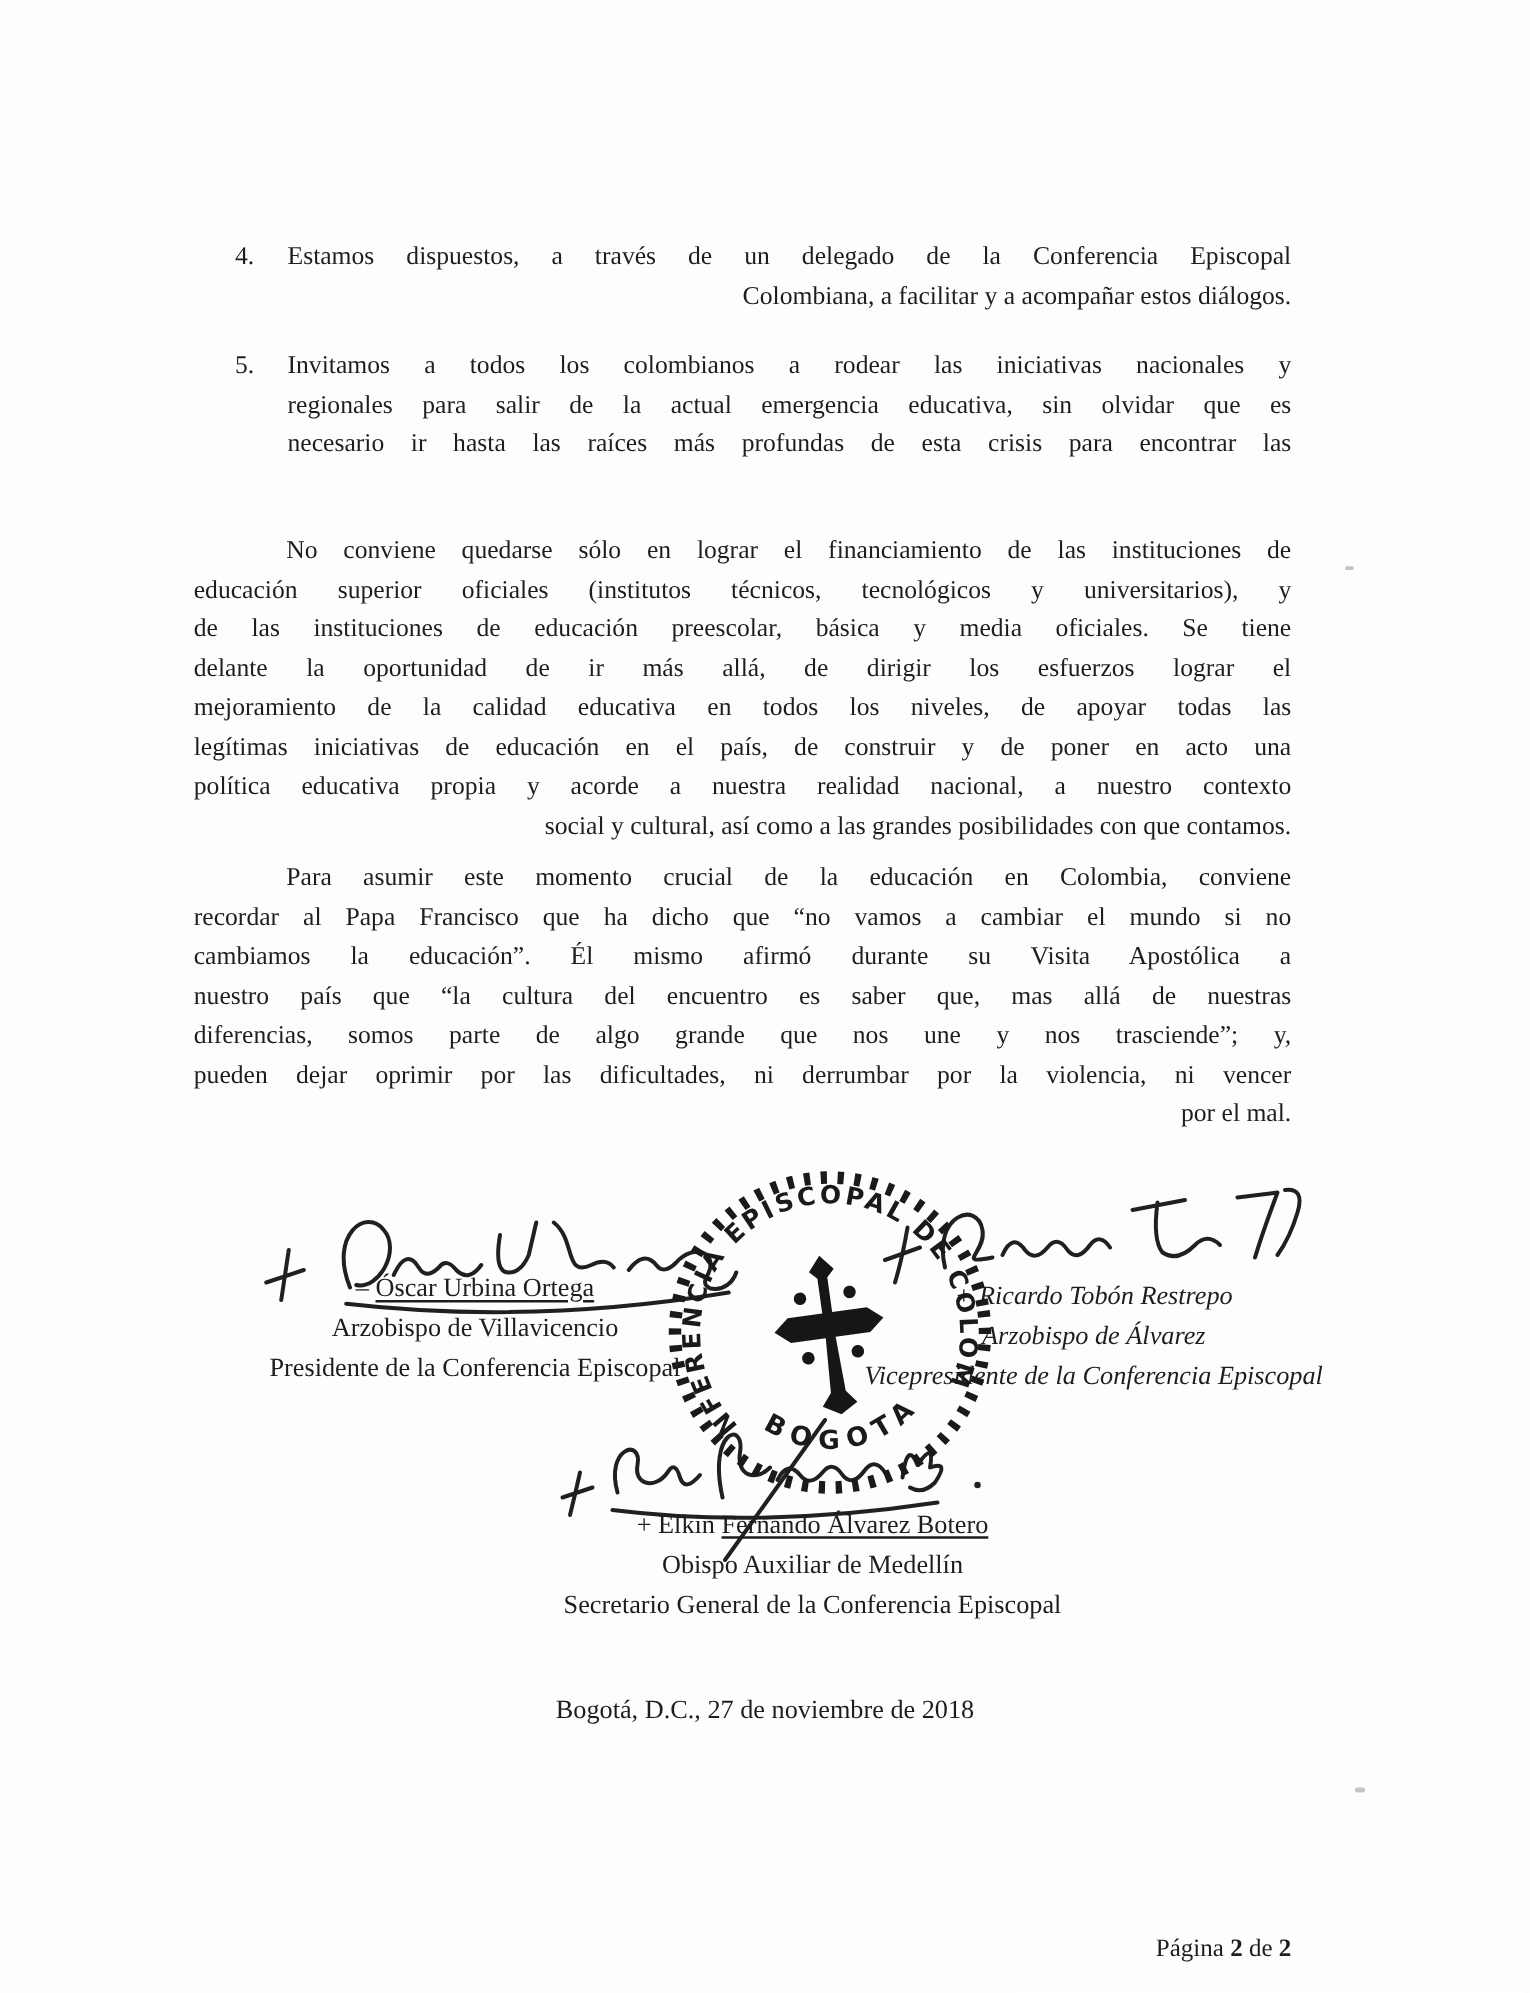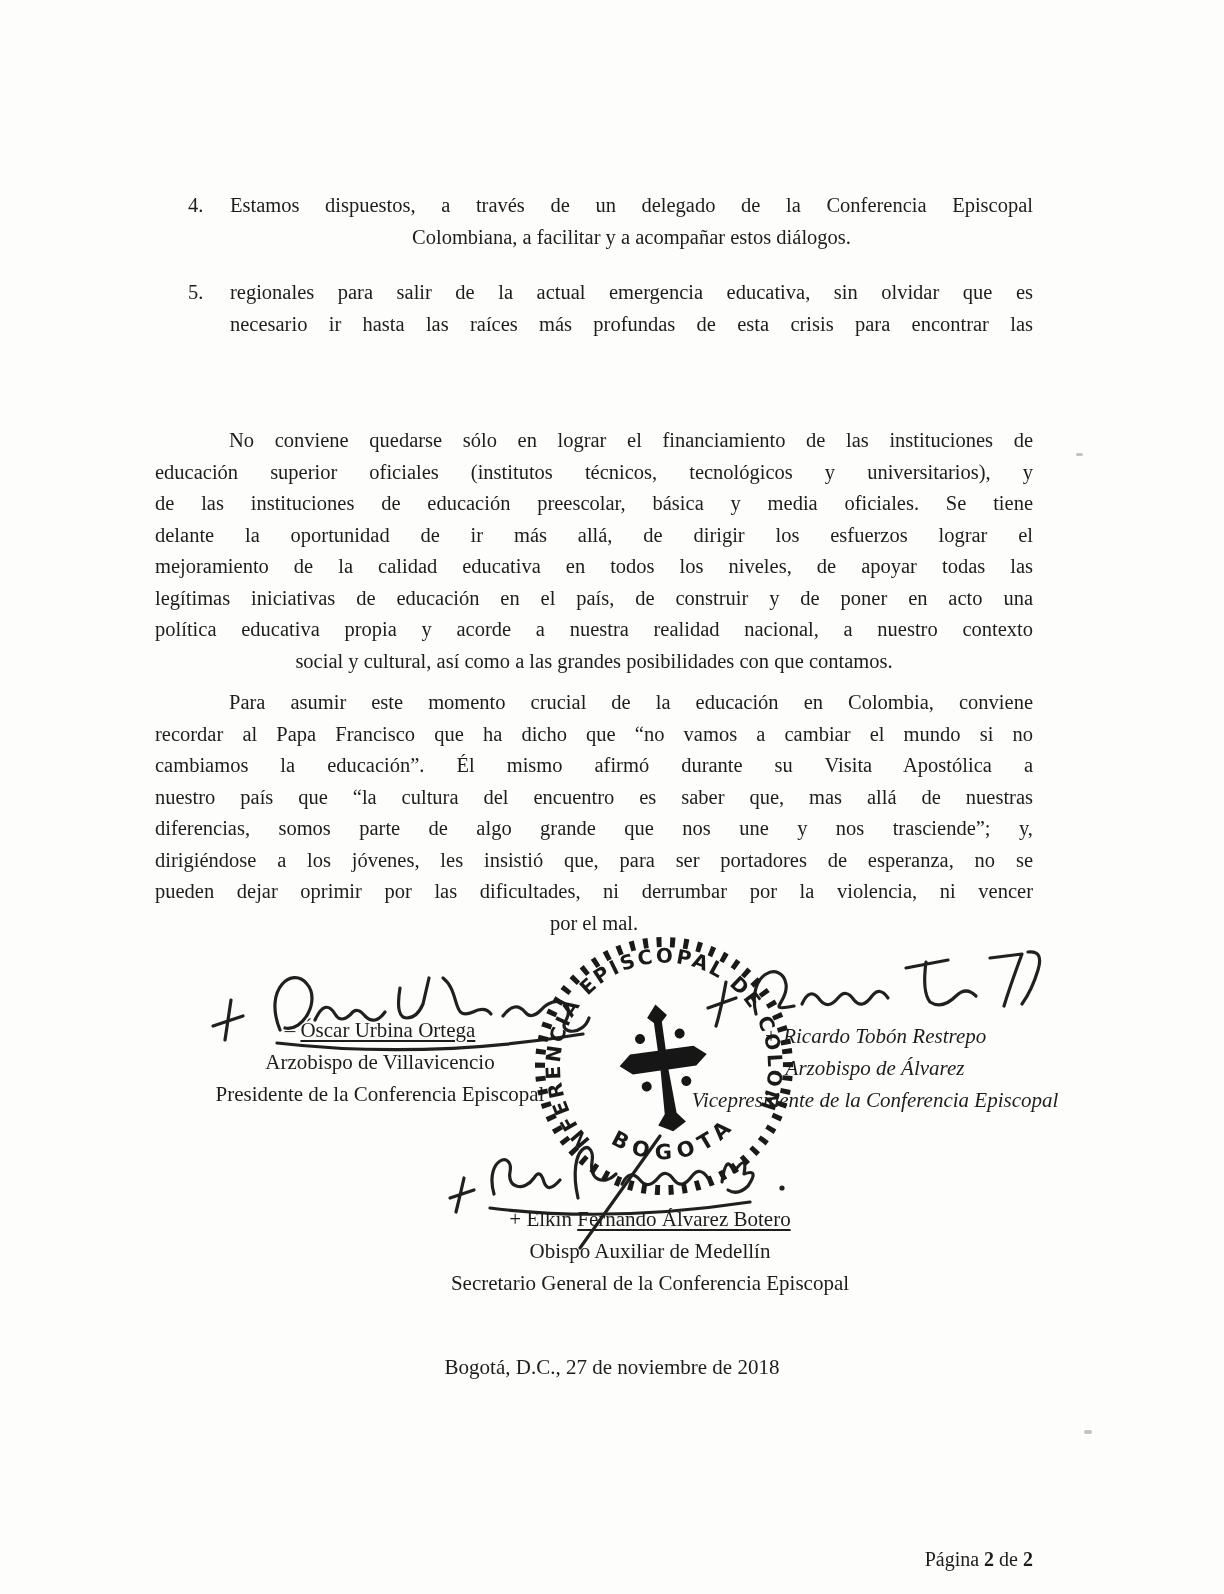--- a/index.html
+++ b/index.html
@@ -1,21 +1,21 @@
 <!DOCTYPE html>
 <html><head>
 <meta charset="utf-8">
 <style>
   html,body{margin:0;padding:0;background:#ffffff;}
   .page{position:relative;width:1224px;height:1594px;background:#fdfdfc;overflow:hidden;
         font-family:"Liberation Serif","DejaVu Serif",serif;color:#1d1d1d;}
   .block{position:absolute;}
   .line{font-size:20.5px;line-height:31.5px;}
   .just{text-align:justify;text-align-last:justify;}
-  .lastline{text-align:center;}
+  .lastline{text-align:right;}
   .ind{padding-left:74px;}
   .i{margin-top:16px;}
   .u{text-decoration:underline;text-underline-offset:3px;}
   .b{font-weight:700;}
   .li{display:flex;}
   .num{flex:none;width:42px;font-size:20.5px;line-height:31.5px;}
   .litext{width:803px;}
   .sigline{font-size:21px;line-height:32px;}
   .center{text-align:center;}
   .sigsvg{position:absolute;}
@@ -36,20 +36,21 @@
     <div class="num">4.</div>
     <div class="litext">
       <div class="line just">Estamos dispuestos, a través de un delegado de la Conferencia Episcopal</div>
       <div class="line lastline">Colombiana, a facilitar y a acompañar estos diálogos.</div>
     </div>
   </div>
 
   <div class="block li" style="left:188px;top:277px;">
     <div class="num">5.</div>
     <div class="litext">
+      <div class="line just">Invitamos a todos los colombianos a rodear las iniciativas nacionales y</div>
       <div class="line just">regionales para salir de la actual emergencia educativa, sin olvidar que es</div>
       <div class="line just">necesario ir hasta las raíces más profundas de esta crisis para encontrar las</div>
     </div>
   </div>
 
   <div class="block" style="left:155px;top:425px;width:878px;">
     <div class="line just ind">No conviene quedarse sólo en lograr el financiamiento de las instituciones de</div>
     <div class="line just">educación superior oficiales (institutos técnicos, tecnológicos y universitarios), y</div>
     <div class="line just">de las instituciones de educación preescolar, básica y media oficiales.  Se tiene</div>
     <div class="line just">delante la oportunidad de ir más allá, de dirigir los esfuerzos lograr el</div>
@@ -58,21 +59,20 @@
     <div class="line just">política educativa propia y acorde a nuestra realidad nacional, a nuestro contexto</div>
     <div class="line lastline">social y cultural, así como a las grandes posibilidades con que contamos.</div>
   </div>
 
   <div class="block" style="left:155px;top:687px;width:878px;">
     <div class="line just ind"><span>Para asumir este momento crucial de la educación en Colombia, conviene</span></div>
     <div class="line just"><span>recordar al Papa Francisco que ha dicho que </span><span class="i">“no vamos a cambiar el mundo si no</span></div>
     <div class="line just"><span class="i">cambiamos la educación”.</span><span>  Él mismo afirmó durante su Visita Apostólica a</span></div>
     <div class="line just"><span>nuestro país que </span><span class="i">“la cultura del encuentro es saber que, mas allá de nuestras</span></div>
     <div class="line just"><span class="i">diferencias, somos parte de algo grande que nos une y nos trasciende”;</span><span> y,</span></div>
-    <div class="line just"><span>dirigiéndose a los jóvenes, les insistió que, para ser portadores de esperanza, no se</span></div>
     <div class="line just"><span>pueden dejar oprimir por las dificultades, ni derrumbar por la violencia, ni vencer</span></div>
     <div class="line lastline"><span>por el mal.</span></div>
   </div>
 
   <svg class="sigsvg" style="left:185px;top:948px;" width="440" height="105" viewBox="0 0 440 105">
     <path d="M 28 78 L 58 68 M 46 52 L 40 92"></path>
     <path d="M 95 82 C 78 40 108 18 122 36 C 136 52 118 84 100 80"></path>
     <path d="M 130 72 Q 140 50 150 66 Q 156 76 166 66 Q 172 58 180 68 Q 190 78 200 64"></path>
     <path d="M 215 40 Q 210 70 222 70 Q 232 70 238 56 L 244 30"></path>
     <path d="M 258 30 C 276 44 266 74 288 64 Q 300 58 306 66"></path>

